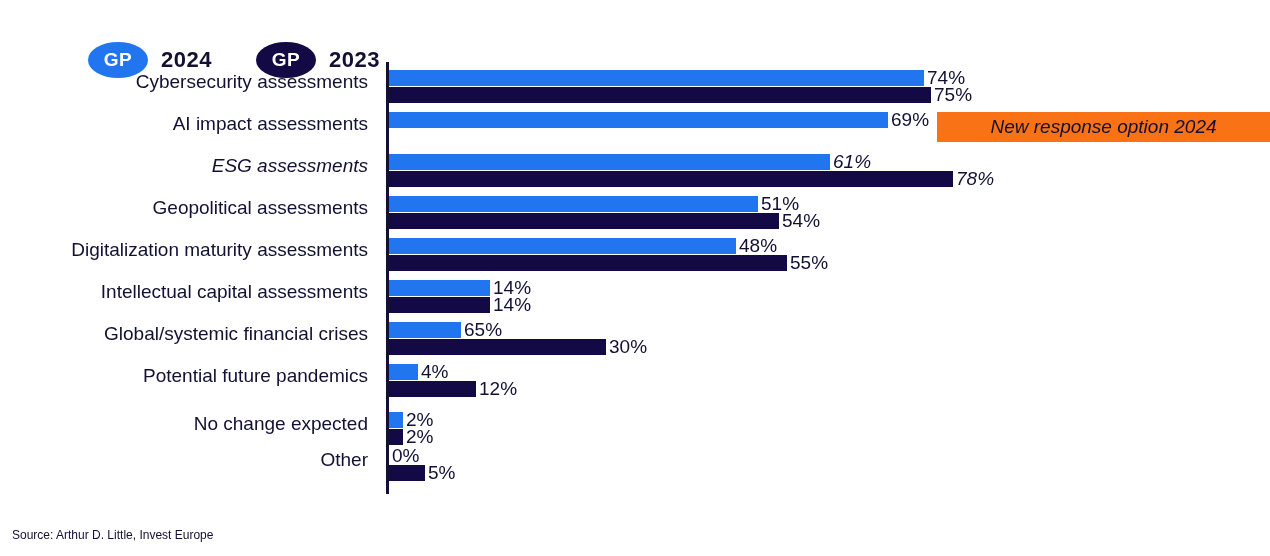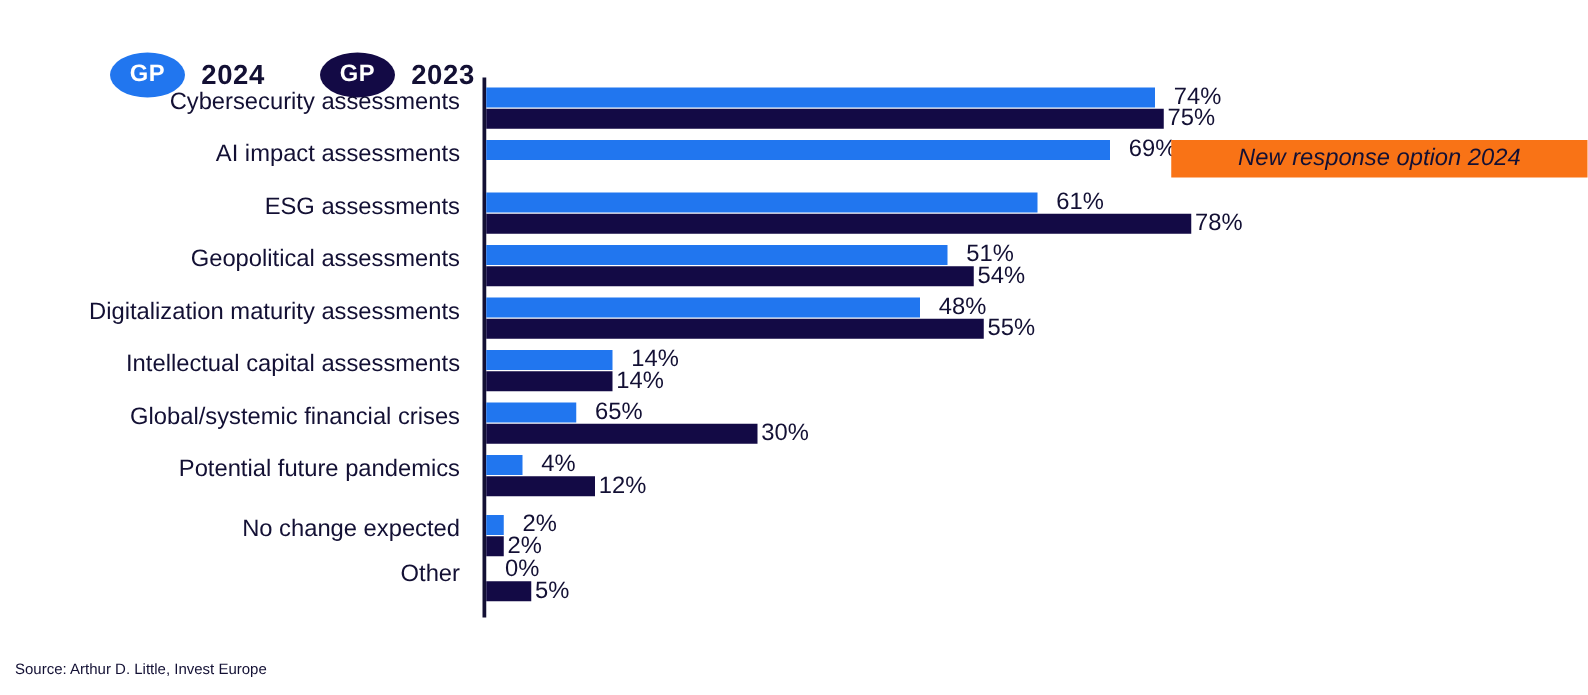--- a/index.html
+++ b/index.html
@@ -91,21 +91,21 @@
     top: 0;
     height: 42px;
   }
   .bar-wrap {
     position: absolute;
     left: 0;
     height: 16px;
     display: flex;
     align-items: center;
   }
-  .bar-wrap.y2024 { top: 8px; gap: 12px; }
+  .bar-wrap.y2024 { top: 8px; }
   .bar-wrap.y2023 { top: 25px; }
   .bar {
     height: 16px;
   }
   .bar-value {
     font-size: 19px;
     color: #131034;
     margin-left: 3px;
     white-space: nowrap;
   }
@@ -171,21 +171,21 @@
       </div>
       <div class="cat-row" style="top: 42px;">
         <div class="cat-label">AI impact assessments</div>
         <div class="bars">
           <div class="bar-wrap y2024">
             <div class="bar" style="width: 499px; background: rgb(33, 118, 239);"></div>
             <span class="bar-value">69%</span>
           </div>
         </div>
       </div>
-      <div class="cat-row" style="top: 84px;">
+      <div class="cat-row" style="top: 84px; font-style: italic;">
         <div class="cat-label">ESG assessments</div>
         <div class="bars">
           <div class="bar-wrap y2024">
             <div class="bar" style="width: 441px; background: rgb(33, 118, 239);"></div>
             <span class="bar-value">61%</span>
           </div>
           <div class="bar-wrap y2023">
             <div class="bar" style="width: 564px; background: rgb(19, 10, 69);"></div>
             <span class="bar-value">78%</span>
           </div>

